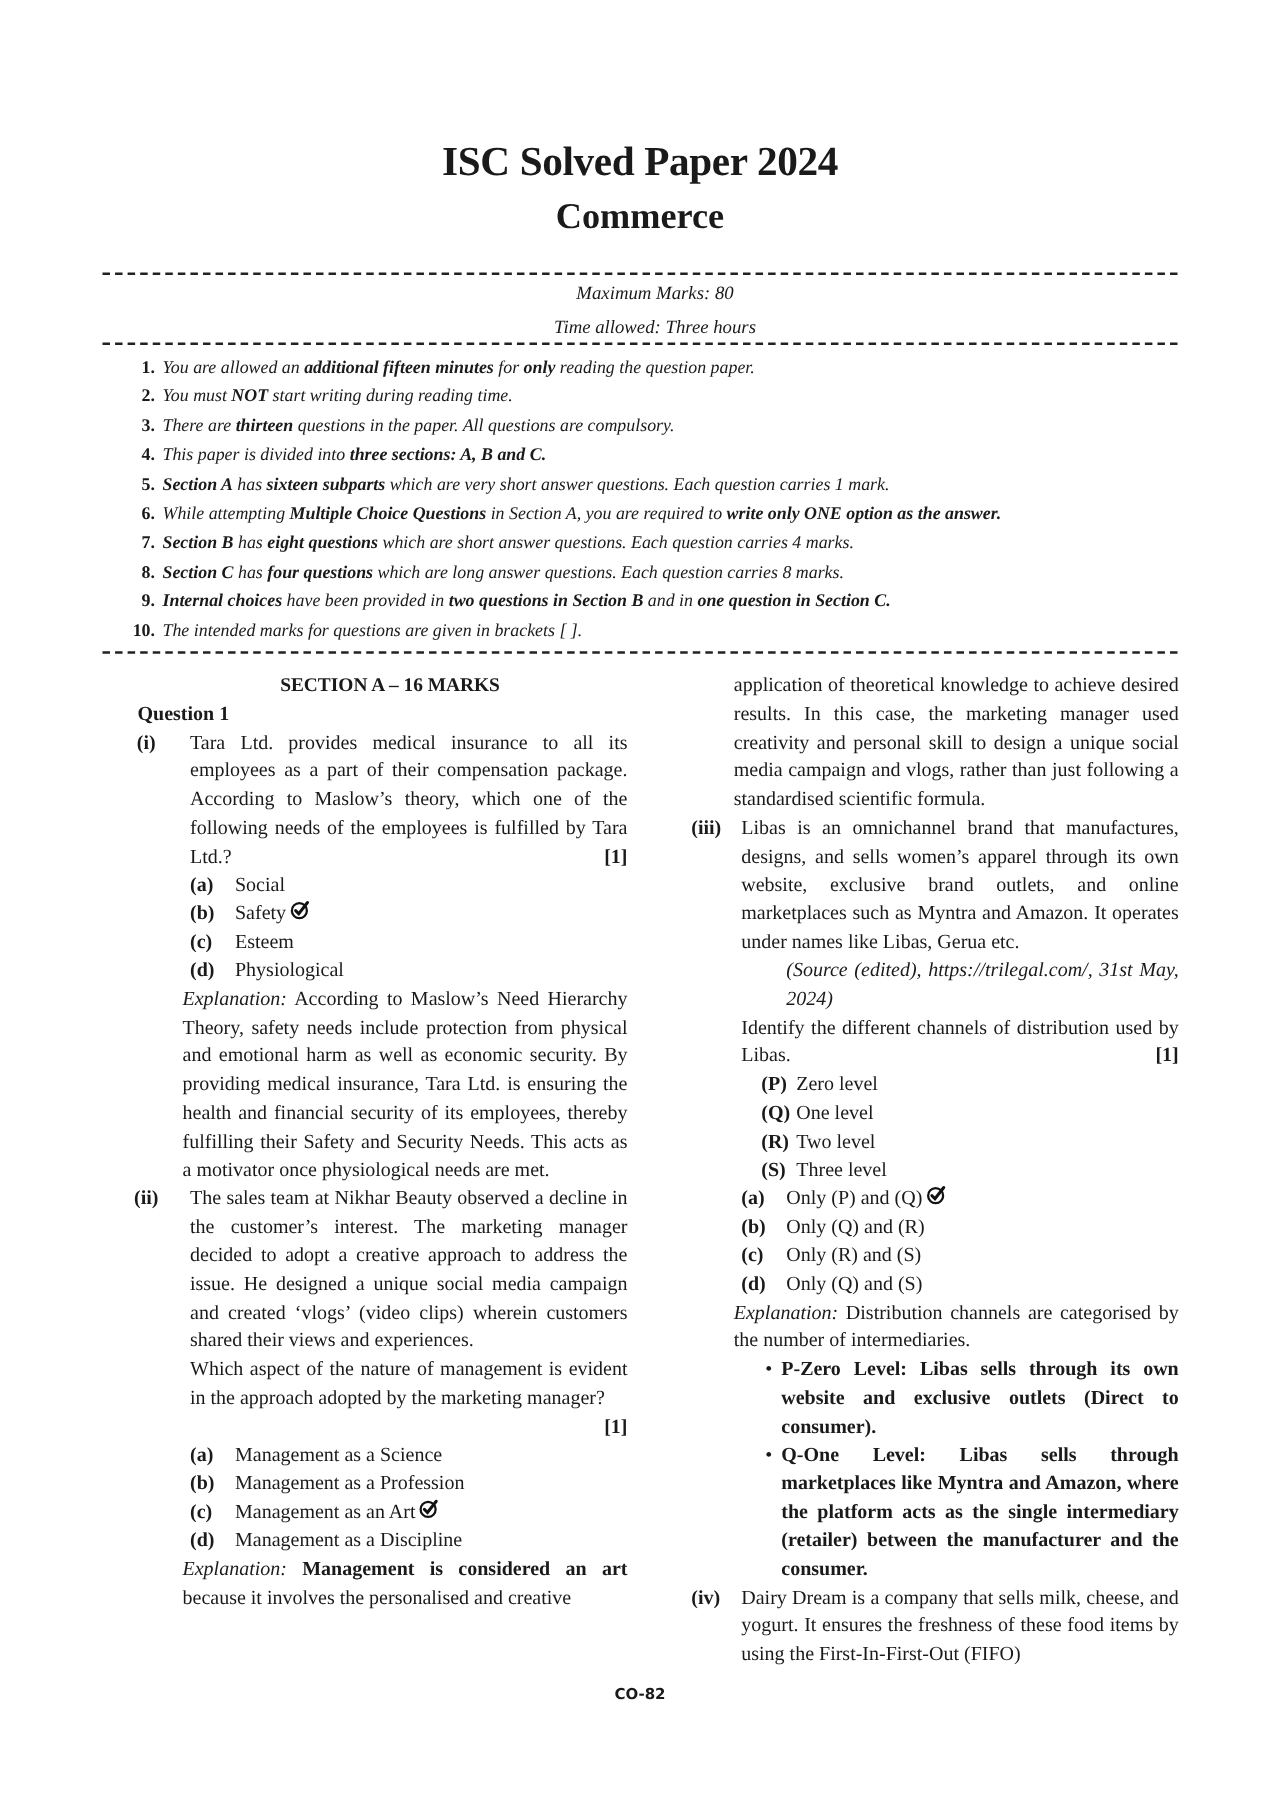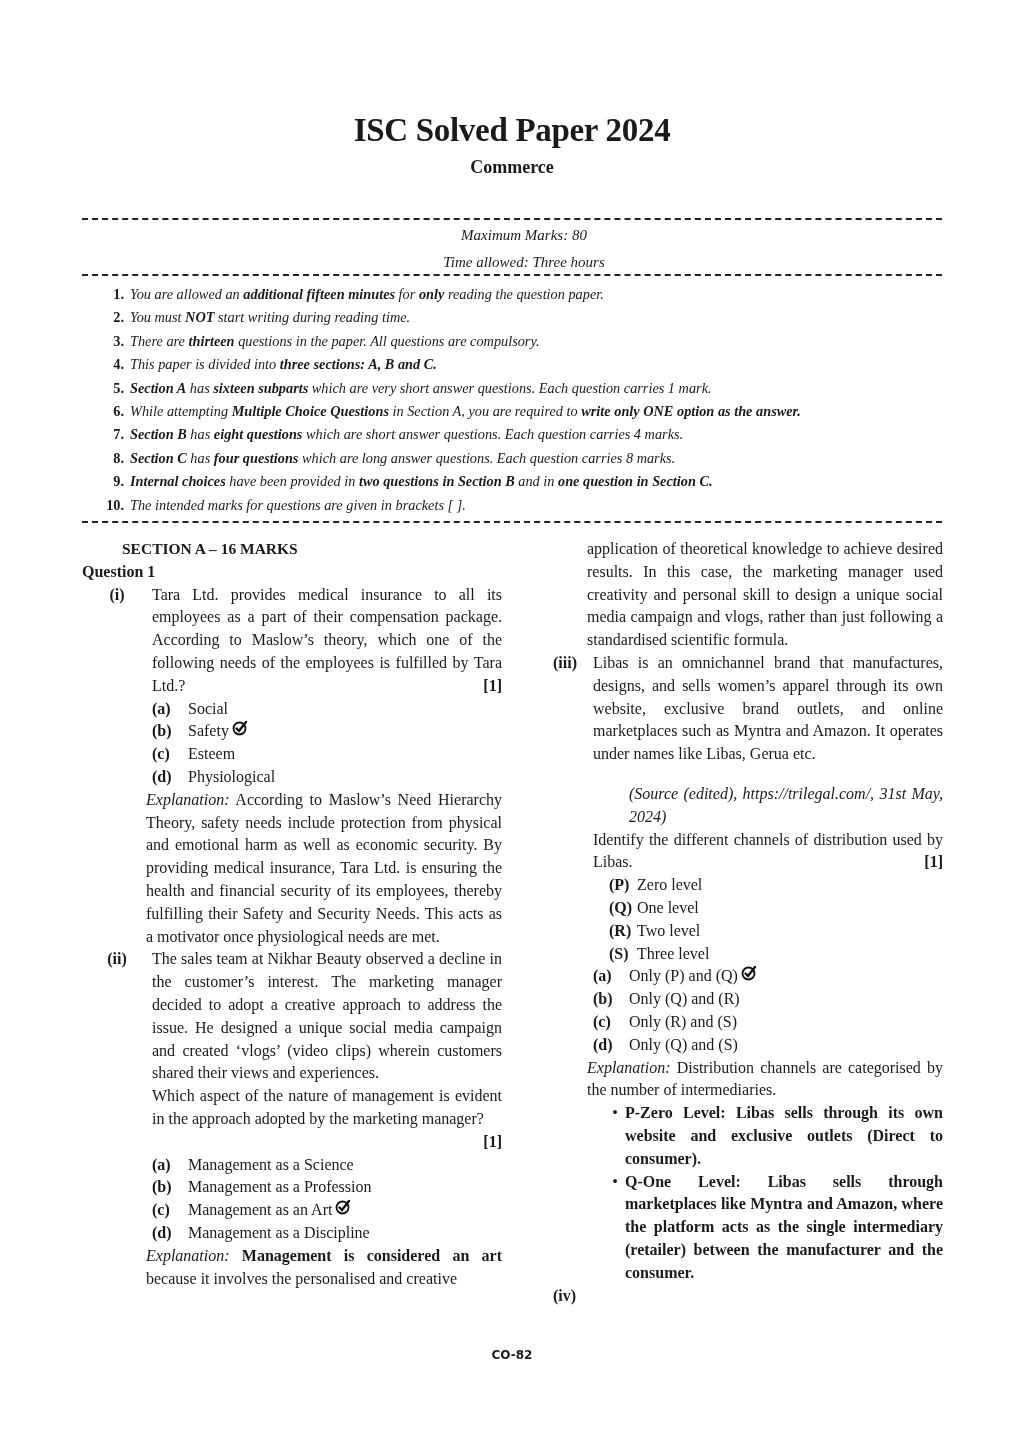--- a/index.html
+++ b/index.html
@@ -6,58 +6,58 @@
     body {
       width: 1024px; height: 1440px; position: relative; overflow: hidden;
       font-family: "Liberation Serif", "DejaVu Serif", serif; color: #1a1a1a;
     }
     .title {
       position: absolute; top: 112px; left: 0; width: 1024px; text-align: center;
       font-size: 33px; font-weight: bold; letter-spacing: -0.3px;
     }
     .subtitle {
       position: absolute; top: 157px; left: 0; width: 1024px; text-align: center;
-      font-size: 18px; font-weight: bold;
+      font-size: 29px; font-weight: bold;
     }
     .dash {
       position: absolute; left: 82px; width: 860px; height: 0;
       border-top: 2px dashed #222;
     }
     .meta {
       position: absolute; left: 0; width: 1024px; text-align: center;
       font-style: italic; font-size: 15px; padding-left: 12px;
     }
     .instructions { position: absolute; top: 284px; left: 88px; width: 860px; }
     .instr {
       display: flex; font-style: italic; font-size: 14.3px; height: 23.4px; line-height: 20px;
     }
     .instr .num { width: 36px; text-align: right; font-weight: bold; font-style: normal; padding-right: 6px; }
     .instr .txt b { font-weight: bold; }
 
     .col { position: absolute; font-size: 16px; line-height: 22.8px; }
     .left-col { left: 82px; top: 538px; width: 420px; }
     .right-col { left: 553px; top: 538px; width: 390px; }
 
-    .sec-head { text-align: left; font-weight: bold; font-size: 15.5px; padding-left: 40px; font-family: Liberation Serif, serif; }
-    .q-head { font-weight: bold; font-size: 16px; }
+    .sec-head { text-align: center; font-weight: bold; font-size: 15.5px; padding-left: 40px; font-family: Liberation Serif, serif; }
+    .q-head { font-weight: bold; font-size: 16px; margin-left: 28px; }
     .qblock { display: flex; }
     .qlabel { width: 70px; font-weight: bold; text-align: center; flex-shrink: 0; }
     .qtext { flex: 1; text-align: justify; }
     .marks { float: right; font-weight: bold; }
     .opt { display: flex; margin-left: 70px; }
     .opt .ol { width: 36px; font-weight: bold; }
     .check { display: inline-block; width: 16px; height: 16px; vertical-align: -2px; margin-left: 3px; }
     .expl { margin-left: 64px; text-align: justify; }
     .expl i { font-weight: normal; }
     .sub-opt { display: flex; margin-left: 56px; }
     .sub-opt .ol { width: 28px; font-weight: bold; }
     .bullet { display: flex; margin-left: 52px; text-align: justify; }
     .bullet .dot { width: 20px; text-align: center; }
     .bullet .bt { flex: 1; font-weight: bold; }
-    .source { margin-left: 38px; font-style: italic; text-align: justify; margin-top: 17px; }
+    .source { margin-left: 38px; font-style: italic; text-align: justify; }
     .footer {
       position: absolute; top: 1348px; left: 0; width: 1024px; text-align: center;
       font-family: "DejaVu Sans", sans-serif; font-weight: bold; font-size: 12px;
     }
   </style>
 </head>
 <body>
 
 <div class="title">ISC Solved Paper 2024</div>
 <div class="subtitle">Commerce</div>
@@ -232,16 +232,17 @@
         <span class="bt"><b>P-Zero Level:</b><span> Libas sells through its own website and exclusive outlets (Direct to consumer).</span></span>
       </div>
       <div class="bullet">
         <span class="dot">•</span>
         <span class="bt"><b>Q-One Level:</b><span> Libas sells through marketplaces like Myntra and Amazon, where the platform acts as the single intermediary (retailer) between the manufacturer and the consumer.</span></span>
       </div>
     </div>
 
   <div class="qblock">
     <div class="qlabel" style="width:40px;text-align:left;">(iv)</div>
+    <div class="qtext">Dairy Dream is a company that sells milk, cheese, and yogurt. It ensures the freshness of these food items by using the First-In-First-Out (FIFO)</div>
   </div>
 </div>
 
 <div class="footer">CO-82</div>
 
 </body></html>

